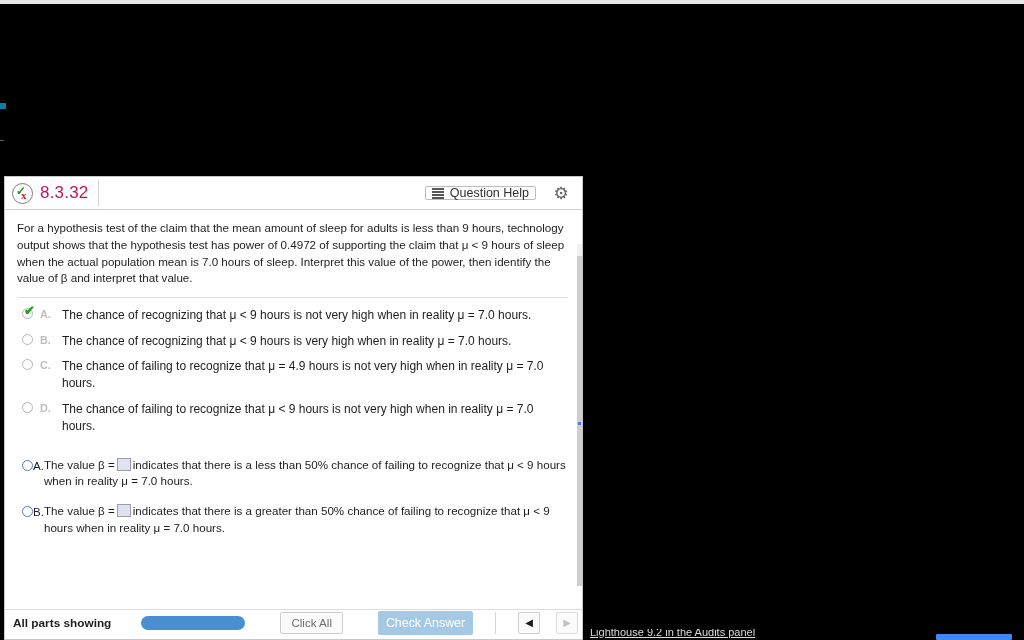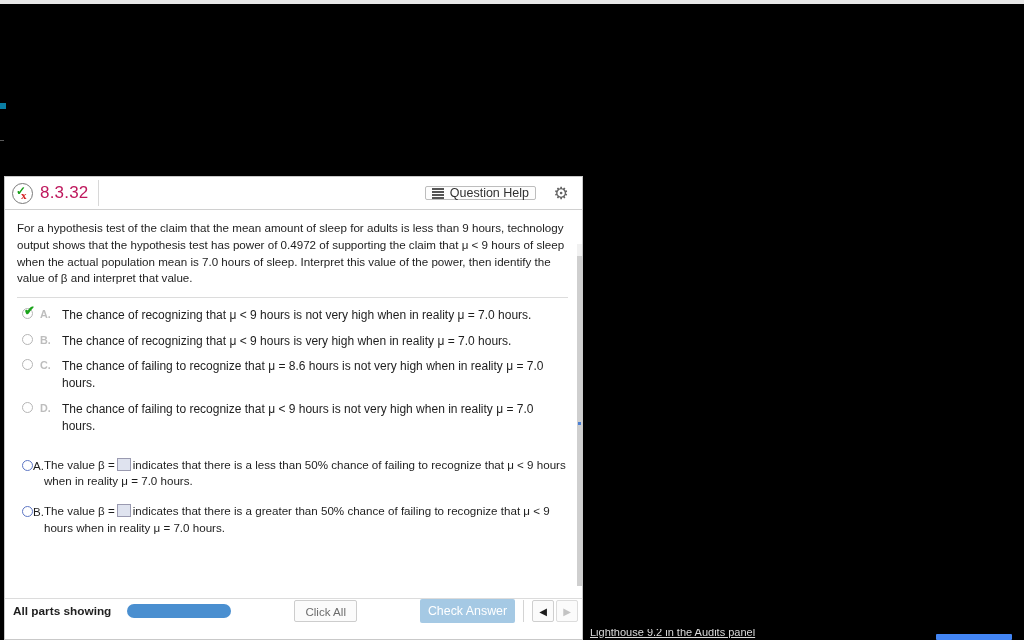--- a/index.html
+++ b/index.html
@@ -154,21 +154,21 @@
     position: absolute; right: 12px; top: 3px;
     width: 18px; height: 18px; border-radius: 50%;
     background: #f5c33b; border: 1px solid #c79a17;
     color: #6b4f05; font-size: 12px; font-weight: bold;
     display: flex; align-items: center; justify-content: center;
     cursor: pointer;
   }
   .footer-bar {
     flex: 0 0 30px; border-top: 1px solid #dcdcdc;
     display: flex; align-items: center; background: #fff;
-    padding: 0 4px 16px 8px; gap: 2px;
+    padding: 0 4px 4px 8px; gap: 16px;
   }
   .allparts { font-size: 11.8px; font-weight: bold; color: #1f1f1f; }
   .progress {
     width: 104px; height: 14px; border-radius: 7px;
     background: #4a8fd0; margin-left: 14px;
   }
   .fspacer { flex: 1 1 auto; }
   .clear-btn {
     width: 63px; height: 22px; border: 1px solid #cdcdcd;
     background: #fbfbfb; border-radius: 2px; color: #6d6d6d;
@@ -250,21 +250,21 @@
         <span class="txt">The chance of recognizing that μ &lt; 9 hours is not very high when in reality μ = 7.0 hours.</span>
       </div>
       <div class="opt">
         <span class="radio"></span>
         <span class="ltr">B.</span>
         <span class="txt">The chance of recognizing that μ &lt; 9 hours is very high when in reality μ = 7.0 hours.</span>
       </div>
       <div class="opt">
         <span class="radio"></span>
         <span class="ltr">C.</span>
-        <span class="txt">The chance of failing to recognize that μ = 8.6 hours is not very high when in reality μ = 7.0 hours.</span>
+        <span class="txt">The chance of failing to recognize that μ = 4.9 hours is not very high when in reality μ = 7.0 hours.</span>
       </div>
       <div class="opt">
         <span class="radio"></span>
         <span class="ltr">D.</span>
         <span class="txt">The chance of failing to recognize that μ &lt; 9 hours is not very high when in reality μ = 7.0 hours.</span>
       </div>
 
       <div style="height:13px"></div>
 
 

